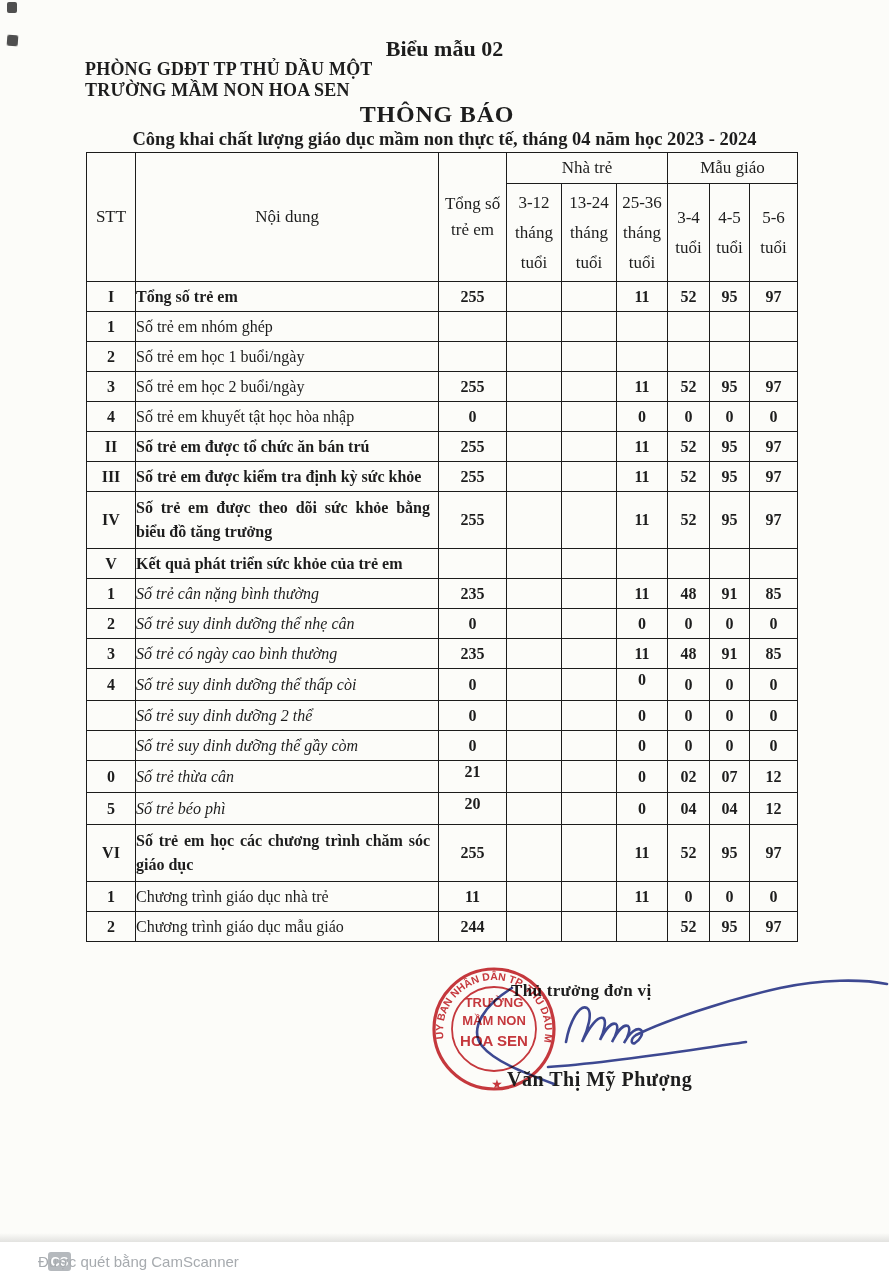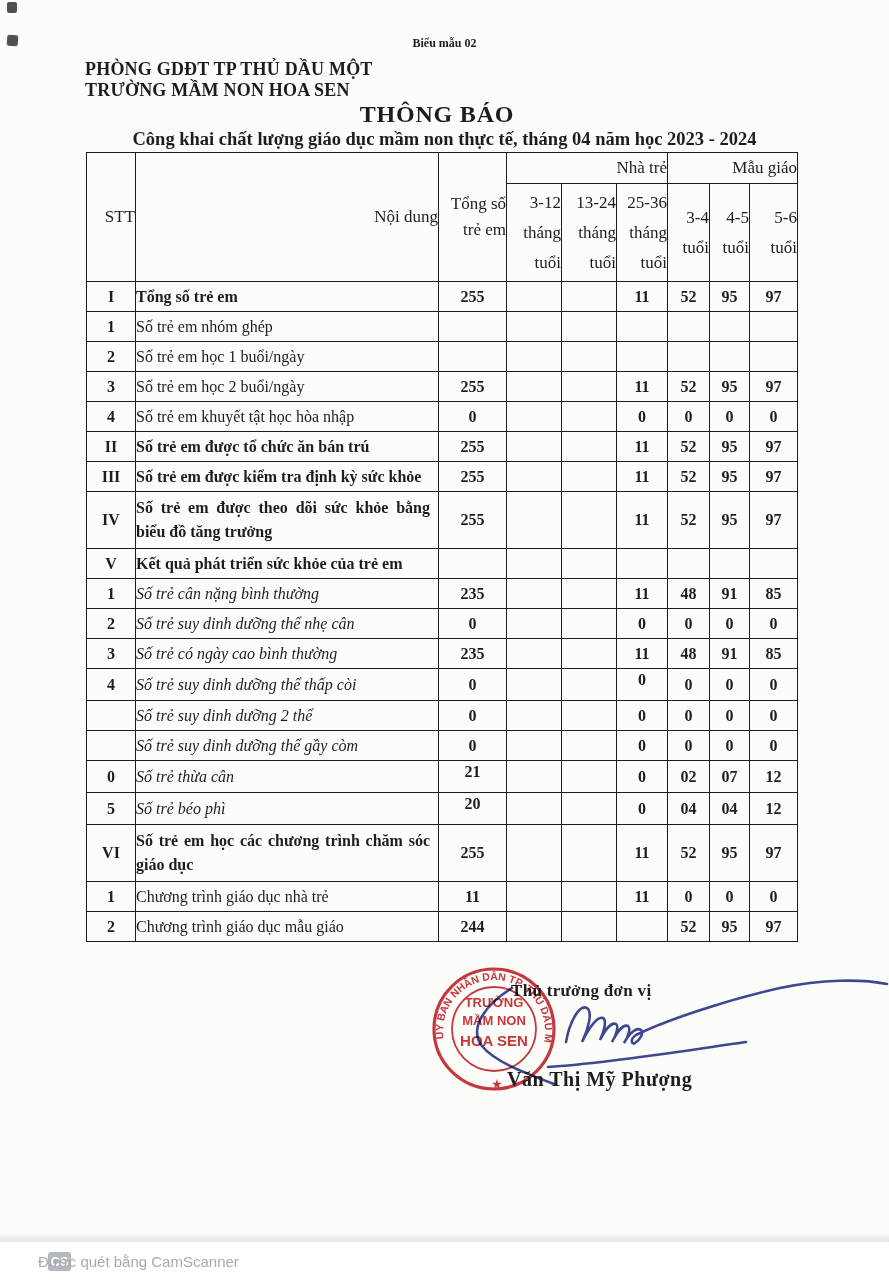--- a/index.html
+++ b/index.html
@@ -3,32 +3,32 @@
 <meta charset="utf-8">
 <style>
   html,body { margin:0; padding:0; background:#ffffff; }
   .page {
     position:relative; width:889px; height:1280px; overflow:hidden;
     background:#fcfcf9; font-family:"Liberation Serif", serif; color:#1d1d1d;
   }
   .artifact { position:absolute; background:#4f4f4f; border-radius:2px; filter:blur(0.6px); }
 
   .form-label { position:absolute; top:36px; left:0; width:889px; text-align:center;
-    font-weight:bold; font-size:12px; }
+    font-weight:bold; font-size:22px; }
   .org-line { position:absolute; left:85px; font-weight:bold; font-size:18px; letter-spacing:0.2px; }
   .org1 { top:59px; } .org2 { top:80px; }
   .doc-title { position:absolute; top:101px; left:0; width:874px; text-align:center;
     font-weight:bold; font-size:24px; letter-spacing:0.8px; }
   .doc-subtitle { position:absolute; top:129px; left:0; width:889px; text-align:center;
     font-weight:bold; font-size:18.5px; }
 
   table.report { position:absolute; left:86px; top:152px; width:711px;
     border-collapse:collapse; table-layout:fixed; }
   .report th, .report td { border:1.6px solid #1c1c1c; padding:0; }
-  .report thead th { font-weight:normal; font-size:17px; text-align:right; vertical-align:middle;margin-left:40px; }
+  .report thead th { font-weight:normal; font-size:17px; text-align:center; vertical-align:middle;margin-left:40px; }
   .report thead tr.h1 th { height:30px; }
   .report thead tr.h2 th { height:97px; line-height:30px; }
   .report thead th.tong { line-height:26px; }
   .report tbody td { height:29px; font-size:16px; vertical-align:middle; }
   .report tr.tall td { height:56px; }
   .stt { text-align:center; font-weight:bold; font-size:16.5px; }
   .rl { padding-left:8px; white-space:nowrap; overflow:hidden; }
   .rl.bold { font-weight:bold; }
   .rl.italic { font-style:italic; }
   tr.tall .rl { white-space:normal; text-align:justify; padding-right:8px; line-height:1.5; }

